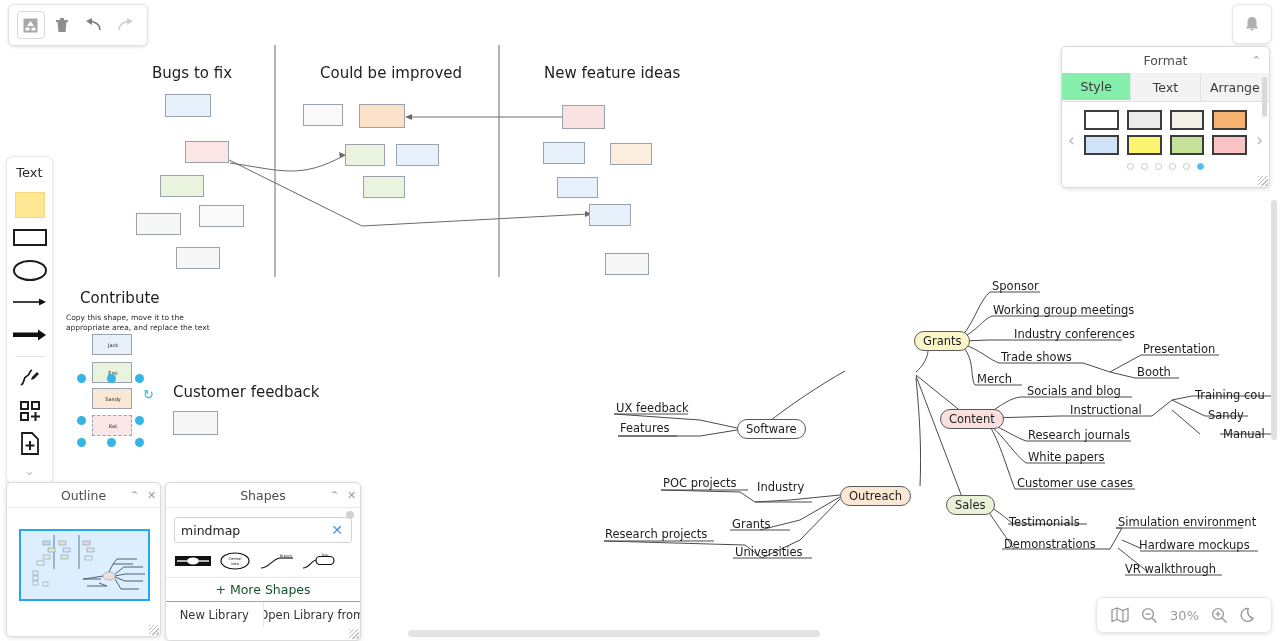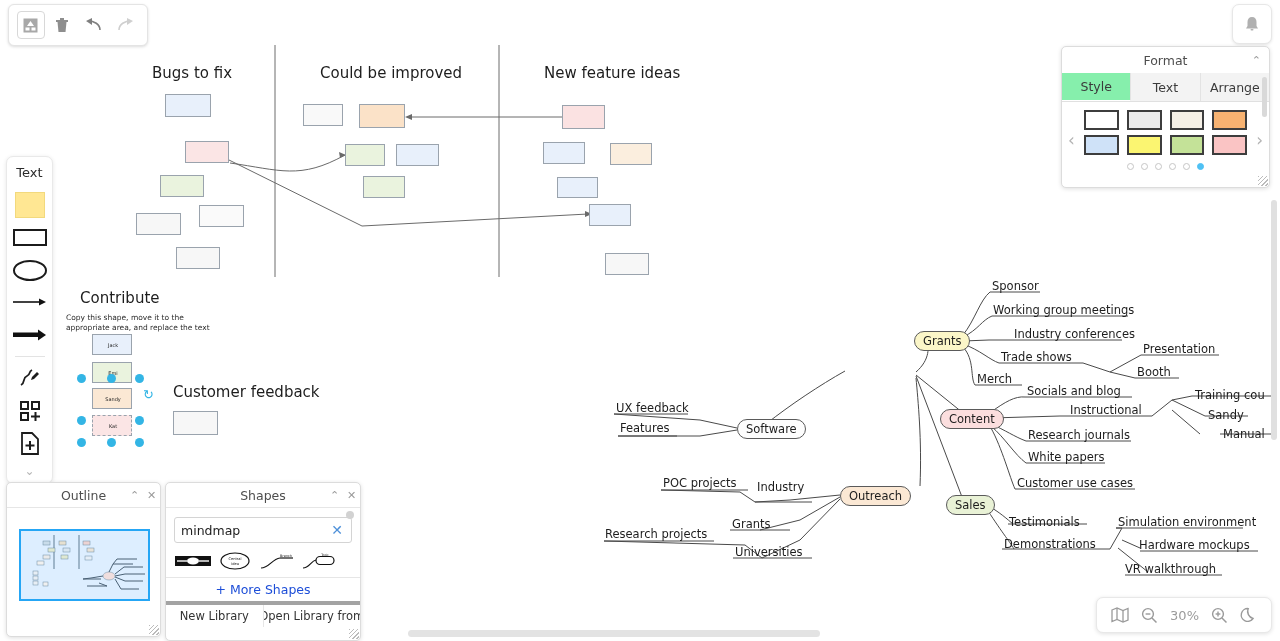--- a/index.html
+++ b/index.html
@@ -93,23 +93,23 @@
     display: flex; align-items: center; padding: 0 6px; background: #fff;
   }
   .search-box .sv { flex: 1; font-size: 12.5px; color: #222; font-family: "DejaVu Sans", sans-serif; }
   .search-box .clr { color: #4d90d9; font-size: 14px; cursor: pointer; padding: 0 2px; }
   .dot-handle { position: absolute; right: 6px; top: 3px; width: 8px; height: 8px; border-radius: 50%; background: #d2d2d2; }
   .shape-results { display: flex; align-items: center; gap: 4px; padding: 4px 8px 6px 8px; }
   .shape-results .sh { width: 38px; height: 20px; display: flex; align-items: center; justify-content: center; cursor: pointer; }
   .more-shapes {
     border-top: 1px solid #e6e6e6; height: 24px; display: flex;
     align-items: center; justify-content: center; font-size: 12.5px;
-    color: #1d4ed8; cursor: pointer; font-family: "DejaVu Sans", sans-serif;
-  }
-  .lib-row { border-top: 4px solid #a3a3a3; display: flex; height: 26px; }
+    color: #14532d; cursor: pointer; font-family: "DejaVu Sans", sans-serif;
+  }
+  .lib-row { border-top: 1px solid #a3a3a3; display: flex; height: 26px; }
   .lib-row div {
     flex: 1; display: flex; align-items: center; justify-content: center;
     font-size: 11.5px; color: #333; cursor: pointer; overflow: hidden;
     white-space: nowrap; font-family: "DejaVu Sans", sans-serif;
   }
   .lib-row div + div { border-left: 1px solid #e6e6e6; }
 
   
   #format-panel { left: 1061px; top: 46px; width: 209px; height: 142px; }
   .fmt-head { height: 26px; display: flex; align-items: center; position: relative; }

